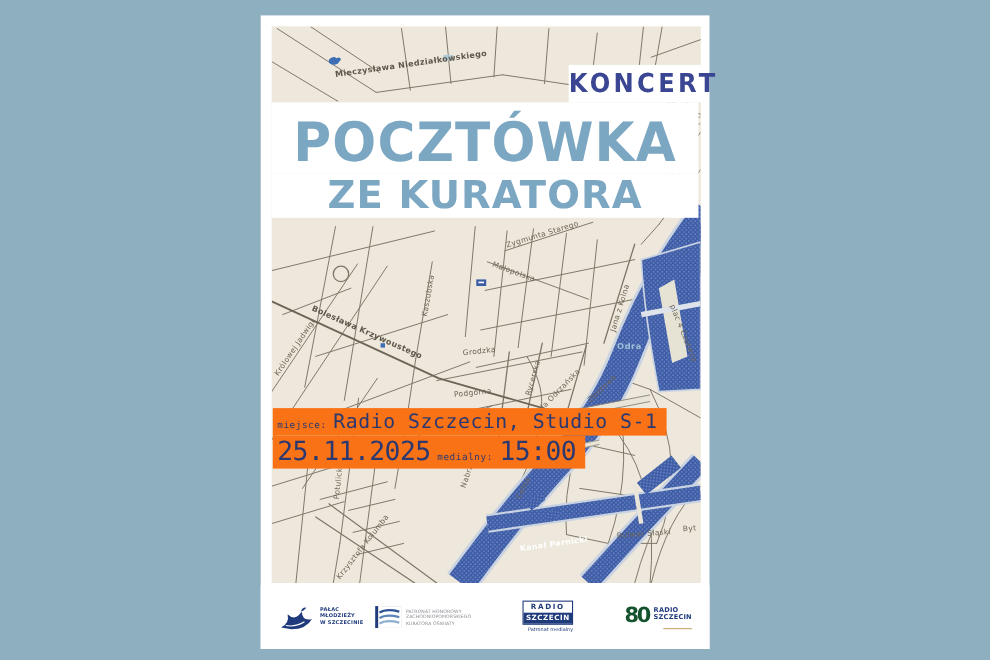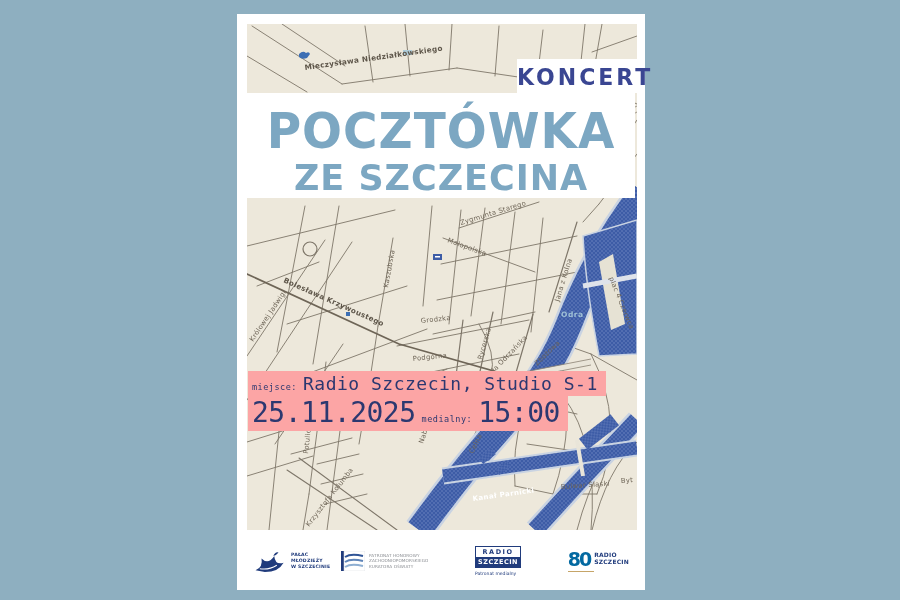--- a/index.html
+++ b/index.html
@@ -38,48 +38,48 @@
   .title-text{
     color:#7CA7C2;font-weight:800;font-family:"DejaVu Sans", sans-serif;
     letter-spacing:1px;white-space:nowrap;
   }
   .title1 .title-text{font-size:47px;transform:scaleY(1.05);}
   .title2 .title-text{font-size:35px;}
   .info-box{
     position:absolute;left:11px;top:357px;
     font-family:"DejaVu Sans Mono", monospace;color:#2C3870;
   }
-  .info-line{background:#fca5a5;width:fit-content;display:flex;align-items:baseline;padding:2px 8px 2px 4px;}
+  .info-line{background:#f97316;width:fit-content;display:flex;align-items:baseline;padding:2px 8px 2px 4px;}
   .info-small{font-size:8.5px;letter-spacing:.5px;}
   .info-mid{font-size:18px;margin-left:6px;letter-spacing:.5px;}
-  .info-big{font-size:28px;letter-spacing:-.5px;}
+  .info-big{font-size:24px;letter-spacing:-.5px;}
   .info-line2{padding-top:0;}
   .info-line2 .info-small{margin:0 6px;}
   .logo-row{
     position:absolute;left:0;bottom:0;width:100%;height:58px;box-sizing:border-box;
     display:flex;align-items:center;justify-content:space-between;padding:0 16px;
     background:#ffffff;
   }
   .logo{display:flex;align-items:center;gap:4px;}
   .logo-text-col{display:flex;flex-direction:column;line-height:1.25;}
   .logo-text-col span{font-size:4.6px;font-weight:bold;color:#203B7C;letter-spacing:.2px;}
   .logo75-num{font-size:21px;font-weight:800;color:#203B7C;line-height:.8;position:relative;}
   .logo75-lat{position:absolute;left:1px;bottom:-6px;font-size:5px;font-weight:bold;color:#203B7C;letter-spacing:1px;}
   .logo75-divider{width:1px;height:24px;background:#203B7C;margin:0 5px 0 7px;}
   .logo75-col span{font-size:5.3px;}
   .patronat-col span{font-size:4.2px;font-weight:normal;color:#8a8d92;letter-spacing:.1px;}
   .radio-box{border:1.5px solid #203B7C;display:flex;flex-direction:column;width:44px;text-align:center;}
   .radio-box .rb-top{font-size:6.5px;font-weight:800;color:#203B7C;letter-spacing:1.5px;padding:1px 0;}
   .radio-box .rb-bottom{font-size:6.5px;font-weight:800;color:#ffffff;background:#203B7C;letter-spacing:.5px;padding:1px 0;}
   .radio-sub{font-size:4.5px;color:#203B7C;text-align:center;margin-top:3px;}
-  .gold{color:#0369a1;}
+  .gold{color:#14532d;}
   .logo80-num{font-size:19px;font-weight:800;letter-spacing:-2px;line-height:1;}
   .logo80-col span{font-size:6px;line-height:1.15;}
   .logo80-rule{width:26px;height:1.5px;background:#C6A568;margin-top:2px;}
-  .col{display:flex;flex-direction:column;align-items:flex-start;margin-left:36px;}
+  .col{display:flex;flex-direction:column;align-items:flex-end;margin-left:36px;}
 </style>
 </head>
 <body>
 
 <div class="poster">
 
   <div class="map-wrap">
     <svg width="390" height="506" viewBox="0 0 390 506">
       <defs>
         <pattern id="dots" width="4" height="4" patternUnits="userSpaceOnUse">
@@ -173,21 +173,21 @@
   </div>
 
   <div class="koncert-strip">
     <span class="koncert-text">KONCERT</span>
   </div>
 
   <div class="title-strip title1">
     <span class="title-text">POCZTÓWKA</span>
   </div>
   <div class="title-strip title2">
-    <span class="title-text">ZE SZCZECINA</span>
+    <span class="title-text">ZE KURATORA</span>
   </div>
 
   <div class="info-box">
     <div class="info-line">
       <span class="info-small">miejsce:</span>
       <span class="info-mid">Radio Szczecin, Studio S-1</span>
     </div>
     <div class="info-line info-line2">
       <span class="info-big">25.11.2025</span>
       <span class="info-small">medialny:</span>

